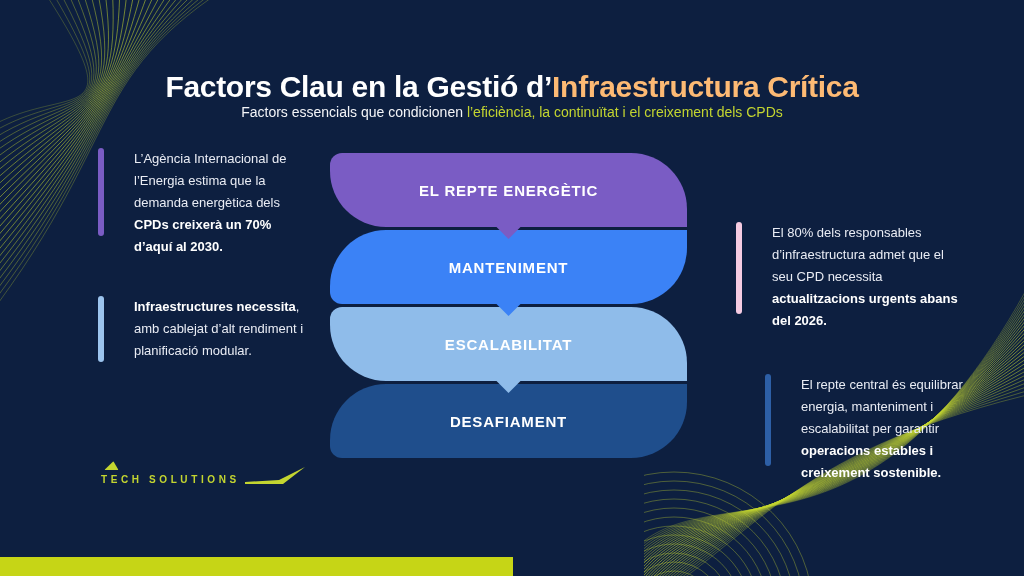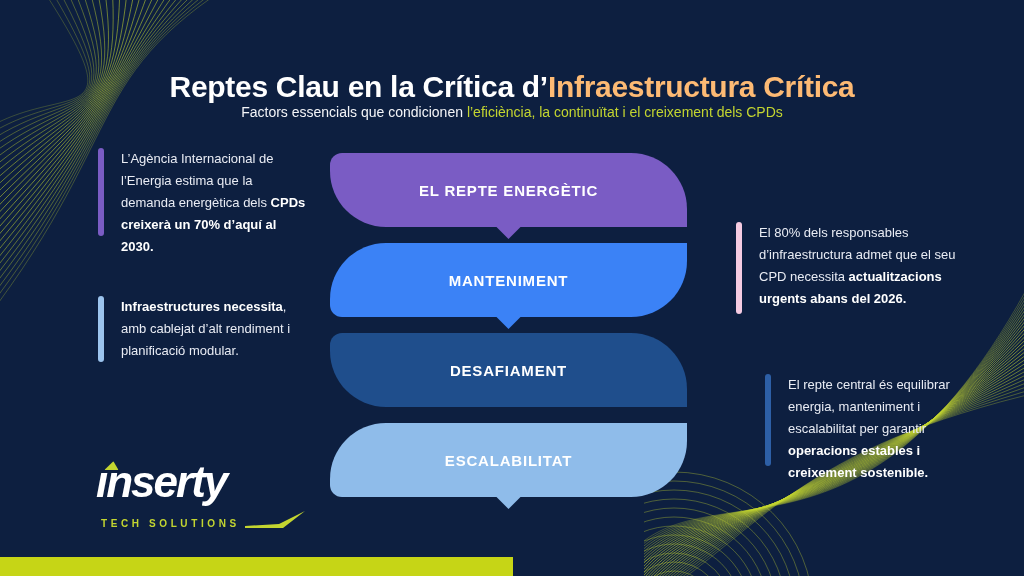--- a/index.html
+++ b/index.html
@@ -22,35 +22,35 @@
   .title .t-accent{color:#fdba74;}
   .subtitle{
     position:absolute;top:104px;left:0;width:100%;text-align:center;
     font-size:14px;font-weight:500;white-space:nowrap;
   }
   .subtitle .s-white{color:#F4F5F8;}
   .subtitle .s-accent{color:#C3D530;}
   
   .funnel{position:absolute;left:330px;top:153px;width:357px;}
   .step{
-    position:relative;height:74px;margin-bottom:16px;
+    position:relative;height:74px;margin-bottom:3px;
     display:flex;align-items:center;justify-content:center;
     color:#FFFFFF;font-weight:700;font-size:15px;letter-spacing:0.8px;
   }
   .step:nth-child(1){z-index:4;border-radius:12px 56px 0 56px;}
   .step:nth-child(2){z-index:3;border-radius:56px 0 56px 12px;}
   .step:nth-child(3){z-index:2;border-radius:12px 56px 0 56px;}
   .step:nth-child(4){z-index:1;border-radius:56px 0 56px 12px;}
   .has-tail::after{
     content:"";position:absolute;left:50%;bottom:-12px;transform:translateX(-50%);
     width:26px;height:13px;background:inherit;
     clip-path:polygon(0 0,100% 0,50% 100%);
   }
   
-  .note{position:absolute;display:flex;gap:17px;}
+  .note{position:absolute;display:flex;gap:30px;}
   .note .accent-bar{flex:none;width:6px;border-radius:3px;}
   .note p{margin:0;font-size:13px;line-height:1.7;color:#E9ECF4;}
   .note .seg-bold{font-weight:700;color:#FFFFFF;}
   #note-l1{left:98px;top:148px;width:212px;}
   #note-l1 .accent-bar{height:88px;}
   #note-l2{left:98px;top:296px;width:212px;}
   #note-l2 .accent-bar{height:66px;}
   #note-r1{left:736px;top:222px;width:222px;}
   #note-r1 .accent-bar{height:92px;}
   #note-r2{left:736px;top:374px;width:222px;margin-left:29px;}
@@ -142,36 +142,36 @@
       <circle cx="30" cy="335" r="76" fill="none" stroke="#C3D530" stroke-width="0.9" opacity="0.4"></circle>
       <circle cx="30" cy="335" r="85" fill="none" stroke="#C3D530" stroke-width="0.9" opacity="0.4"></circle>
       <circle cx="30" cy="335" r="94" fill="none" stroke="#C3D530" stroke-width="0.9" opacity="0.4"></circle>
       <circle cx="30" cy="335" r="103" fill="none" stroke="#C3D530" stroke-width="0.9" opacity="0.4"></circle>
       <circle cx="30" cy="335" r="112" fill="none" stroke="#C3D530" stroke-width="0.9" opacity="0.4"></circle>
       <circle cx="30" cy="335" r="121" fill="none" stroke="#C3D530" stroke-width="0.9" opacity="0.4"></circle>
       <circle cx="30" cy="335" r="130" fill="none" stroke="#C3D530" stroke-width="0.9" opacity="0.4"></circle>
       <circle cx="30" cy="335" r="139" fill="none" stroke="#C3D530" stroke-width="0.9" opacity="0.4"></circle>
     </svg>
 
-  <h1 class="title"><span class="t-white">Reptes Clau en la Crítica d’</span><span class="t-accent">Infraestructura Crítica</span></h1>
+  <h1 class="title"><span class="t-white">Factors Clau en la Gestió d’</span><span class="t-accent">Infraestructura Crítica</span></h1>
 
   <div class="subtitle"><span class="s-white">Factors essencials que condicionen </span><span class="s-accent">l’eficiència, la continuïtat i el creixement dels CPDs</span></div>
 
   <div class="funnel">
     <div class="step has-tail" style="background: rgb(122, 92, 196);">
       <span>EL REPTE ENERGÈTIC</span>
     </div>
     <div class="step has-tail" style="background: #3b82f6;">
       <span>MANTENIMENT</span>
     </div>
+    <div class="step has-tail" style="background: rgb(143, 188, 234);">
+      <span>ESCALABILITAT</span>
+    </div>
     <div class="step" style="background: rgb(31, 78, 140);">
       <span>DESAFIAMENT</span>
-    </div>
-    <div class="step has-tail" style="background: rgb(143, 188, 234);">
-      <span>ESCALABILITAT</span>
     </div>
   </div>
 
   <div id="note-l1" class="note">
     <div class="accent-bar" style="background: rgb(122, 92, 196);"></div>
     <p><span>L’Agència Internacional de l’Energia estima que la demanda energètica dels </span><span class="seg-bold">CPDs creixerà un 70% d’aquí al 2030.</span></p>
   </div>
 
   <div id="note-l2" class="note">
     <div class="accent-bar" style="background: rgb(156, 196, 238);"></div>
@@ -184,21 +184,20 @@
   </div>
 
   <div id="note-r2" class="note">
     <div class="accent-bar" style="background: rgb(45, 95, 166);"></div>
     <p><span>El repte central és equilibrar energia, manteniment i escalabilitat per garantir </span><span class="seg-bold">operacions estables i creixement sostenible.</span></p>
   </div>
 
   <div class="logo">
     <div class="logo-word">
       <span class="logo-tri"></span>
-      <span>ınserty</span>
     </div>
     <div class="logo-tagrow">
       <span class="logo-tagline">TECH SOLUTIONS</span>
       <svg class="logo-swoosh" width="62" height="18" viewBox="0 0 62 18">
         <path d="M0,15 L34,13 L60,0 L38,17 L0,17 Z" fill="#C3D530"></path>
       </svg>
     </div>
   </div>
 
   <div class="bottom-bar" style="background: rgb(198, 213, 22);"></div>

